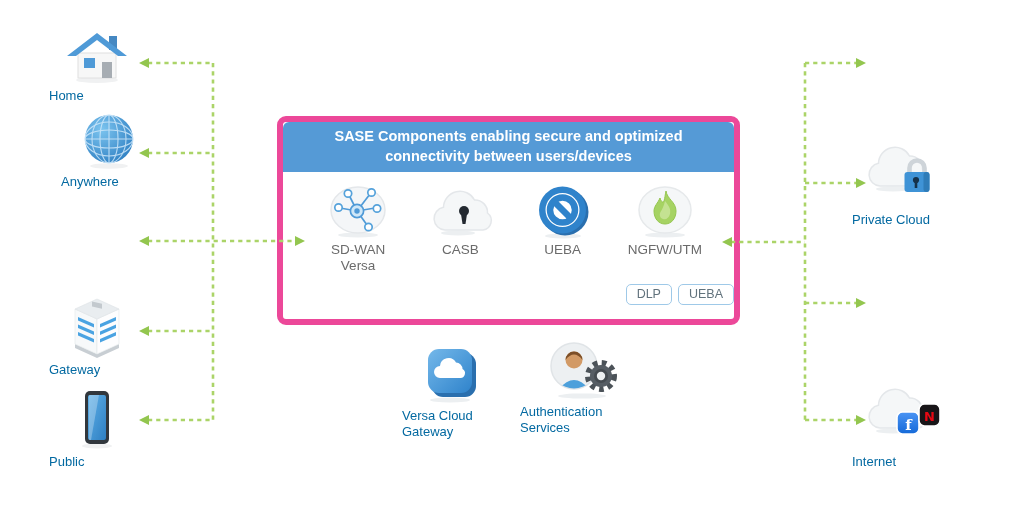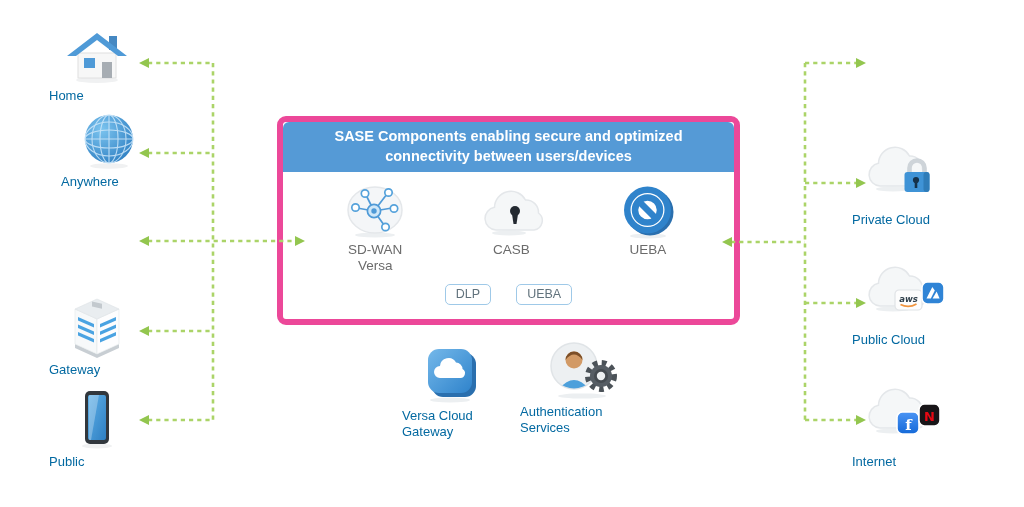--- a/index.html
+++ b/index.html
@@ -10,21 +10,21 @@
   #connectors{position:absolute;left:0;top:0;width:1024px;height:507px;pointer-events:none;z-index:5;}
   
   #sase-box{position:absolute;left:277px;top:116px;width:463px;height:209px;box-sizing:border-box;
             border:6px solid #ec4899;border-radius:9px;background:#fff;z-index:2;}
   #sase-header{background:#559ad6;color:#fff;font-size:14.5px;font-weight:600;text-align:center;
                line-height:1.35;padding:5px 26px 6px 26px;border-radius:6px 6px 0 0;}
   #components-row{display:flex;justify-content:space-around;align-items:flex-start;
                   padding:12px 18px 0 24px;}
   .comp{text-align:center;color:#6b6b6b;font-size:13.5px;line-height:1.2;width:92px;}
   .comp .ic{display:block;margin:0 auto 2px auto;}
-  #chips-row{display:flex;justify-content:center;gap:25px;margin-top:9px;}
+  #chips-row{display:flex;justify-content:flex-end;gap:6px;margin-top:9px;}
   .chip{border:1.6px solid #9fc9e8;color:#61727c;border-radius:5px;font-size:12.5px;
         padding:2px 10px 3px 10px;background:#fff;}
 </style>
 </head>
 <body>
 
 <div id="stage">
 
   <svg width="0" height="0" style="position:absolute" aria-hidden="true">
     <defs>
@@ -170,20 +170,29 @@
           <ellipse cx="29" cy="52" rx="18" ry="2.4" fill="#eceff1"></ellipse>
           <circle cx="31" cy="28" r="23.5" fill="#2a6fae"></circle>
           <circle cx="28.5" cy="26" r="23.5" fill="#2f83cb"></circle>
           <circle cx="28.5" cy="26" r="17" fill="#fff"></circle>
           <circle cx="28.5" cy="26" r="12.5" fill="none" stroke="#2f83cb" stroke-width="6.5"></circle>
           <line x1="19.5" y1="17" x2="37.5" y2="35" stroke="#2f83cb" stroke-width="6.5"></line>
         </svg>
         <span>UEBA</span>
       </div>
 
+      <div class="comp">
+        <svg class="ic" width="66" height="56" viewBox="0 0 66 56">
+          <ellipse cx="33" cy="51" rx="20" ry="2.6" fill="#eceff1"></ellipse>
+          <ellipse cx="33" cy="26" rx="26" ry="23" fill="#f5f7f8" stroke="#e6e9eb" stroke-width="1.5"></ellipse>
+          <path d="M34 7 C35 15 44 18 44 27 C44 35 39 40 33 40 C27 40 22 35 22 27 C22 22 26 19 28 14 C29 18 31 19 32 17 C33 14 33 11 34 7 Z" fill="#a6d363" stroke="#95c64f" stroke-width="1"></path>
+          <path d="M33 17 C37 22 39 25 38 30 C37 34 34 36 31 35 C28 34 27 31 28.5 28 C30 25.5 32 22 33 17 Z" fill="#c4e292"></path>
+        </svg>
+        <span>NGFW/UTM</span>
+      </div>
     </div>
 
     <div id="chips-row">
       <span class="chip">DLP</span>
       <span class="chip">UEBA</span>
     </div>
   </div>
 
   <div class="node" style="left:402px;top:342px;width:96px">
     <svg class="ic" width="62" height="62" viewBox="0 0 62 62">
@@ -225,38 +234,20 @@
         <path d="M6.5 16 V11 a7.5 7.5 0 0 1 15 0 V16" stroke="#ced4d9" stroke-width="4.6" fill="none"></path>
         <rect x="1.5" y="15" width="25" height="20" rx="3" fill="#3f93d6"></rect>
         <rect x="20.5" y="15" width="6" height="20" rx="3" fill="#2f7cb8"></rect>
         <circle cx="13" cy="23" r="3.1" fill="#16324a"></circle>
         <rect x="11.7" y="24.5" width="2.6" height="6.5" fill="#16324a"></rect>
       </g>
     </svg>
     <span>Private Cloud</span>
   </div>
 
-  <div class="node" style="left:852px;top:262px;width:110px">
-    <svg class="ic" width="92" height="66" viewBox="0 0 92 66">
-      <g transform="translate(4,2)">
-          <use href="#basecloud"></use>
-        </g>
-      <g transform="translate(34,28)">
-        <rect width="27" height="20" rx="4" fill="#fdfdfd" stroke="#e0e3e6" stroke-width="1.2"></rect>
-        <text x="13.5" y="11.5" text-anchor="middle" font-size="8.5" font-weight="bold" font-style="italic" fill="#33434e" font-family="DejaVu Sans, sans-serif">aws</text>
-        <path d="M5.5 14.5 Q13.5 18.6 21.5 14" stroke="#f0953f" stroke-width="1.7" fill="none"></path>
-      </g>
-      <g transform="translate(61,20)">
-        <rect width="22" height="22" rx="5.5" fill="#2f84d6" stroke="#fff" stroke-width="1.6"></rect>
-        <polygon points="4.5,16.5 10.3,5 12.8,8.6 8.8,16.5" fill="#fff"></polygon>
-        <polygon points="10.6,16.5 14.6,9.5 17.6,16.5" fill="#fff"></polygon>
-      </g>
-    </svg>
-    <span>Public Cloud</span>
-  </div>
 
   <div class="node" style="left:852px;top:384px;width:110px">
     <svg class="ic" width="92" height="66" viewBox="0 0 92 66">
       <g transform="translate(4,2)">
           <use href="#basecloud"></use>
         </g>
       <g transform="translate(36,28)">
         <rect width="22" height="22" rx="5.5" fill="url(#gfb)" stroke="#fff" stroke-width="1.6"></rect>
         <text x="11.5" y="17.5" text-anchor="middle" font-size="15" font-weight="bold" fill="#fff" font-family="DejaVu Serif, serif">f</text>
       </g>

